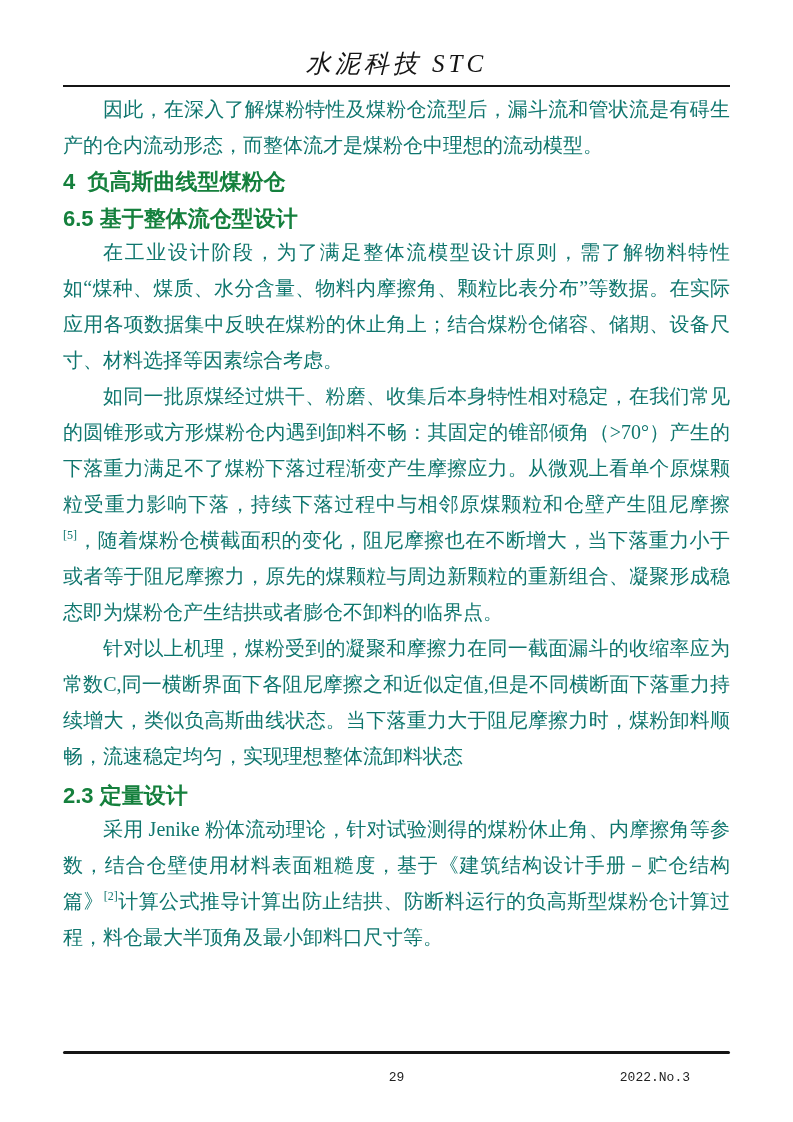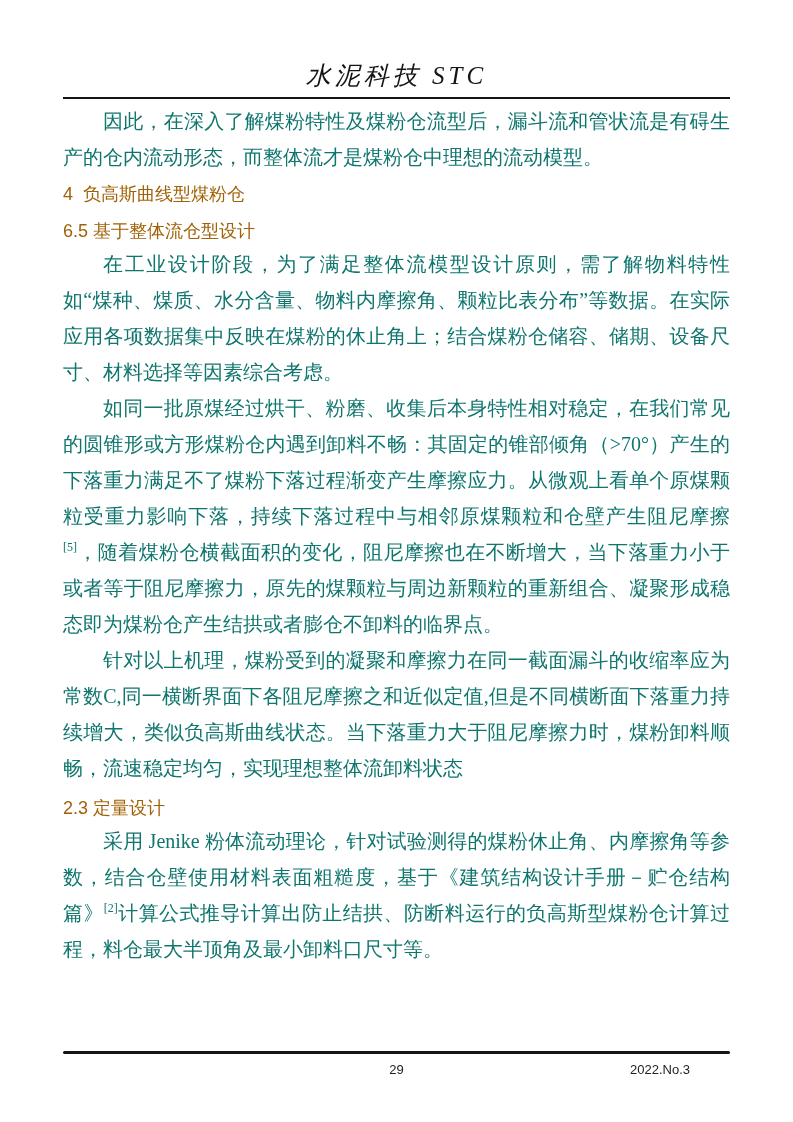--- a/index.html
+++ b/index.html
@@ -12,21 +12,21 @@
     width: 793px;
     height: 1122px;
     margin: 0 auto;
     background: #ffffff;
     font-family: "Liberation Serif", "DejaVu Serif", serif;
     color: #1b1b1b;
     overflow: hidden;
     box-sizing: border-box;
   }
   .page-inner {
-    padding: 16px 63px;
+    padding: 4px 63px;
   }
   
   .journal-title {
     padding-top: 45px;
     text-align: center;
     font-size: 25px;
     line-height: 30px;
     font-style: italic;
     font-weight: 500;
     letter-spacing: 4px;
@@ -45,24 +45,24 @@
   .para {
     margin: 0;
     font-size: 20px;
     line-height: 36px;
     text-align: justify;
     text-indent: 2em;
     color: #0f766e;
   }
   .heading1, .heading2 {
     font-family: "Liberation Sans", "DejaVu Sans", sans-serif;
-    font-weight: normal;
-    font-size: 18px;
+    font-weight: bold;
+    font-size: 22px;
     line-height: 30px;
-    color: #a16207;
+    color: #15803d;
     white-space: pre;
   }
   .heading1 { margin: 4px 0 0 0; }
   .heading2 { margin: 7px 0 0 0; }
   .para sup {
     font-size: 12px;
     line-height: 0;
     vertical-align: super;
   }
   
@@ -72,23 +72,23 @@
     right: 63px;
     top: 1051px;
   }
   .footer-rule {
     height: 3px;
     background: #151515;
     border-radius: 2px;
   }
   .footer-row {
     position: relative;
-    margin-top: 8px;
+    margin-top: 16px;
     height: 18px;
-    font-family: Liberation Sans, sans-serif;
+    font-family: Liberation Mono, monospace;
     font-size: 13px;
     line-height: 16px;
     color: #222222;
   }
   .page-number {
     display: block;
     text-align: center;
   }
   .issue-label {
     position: absolute;

